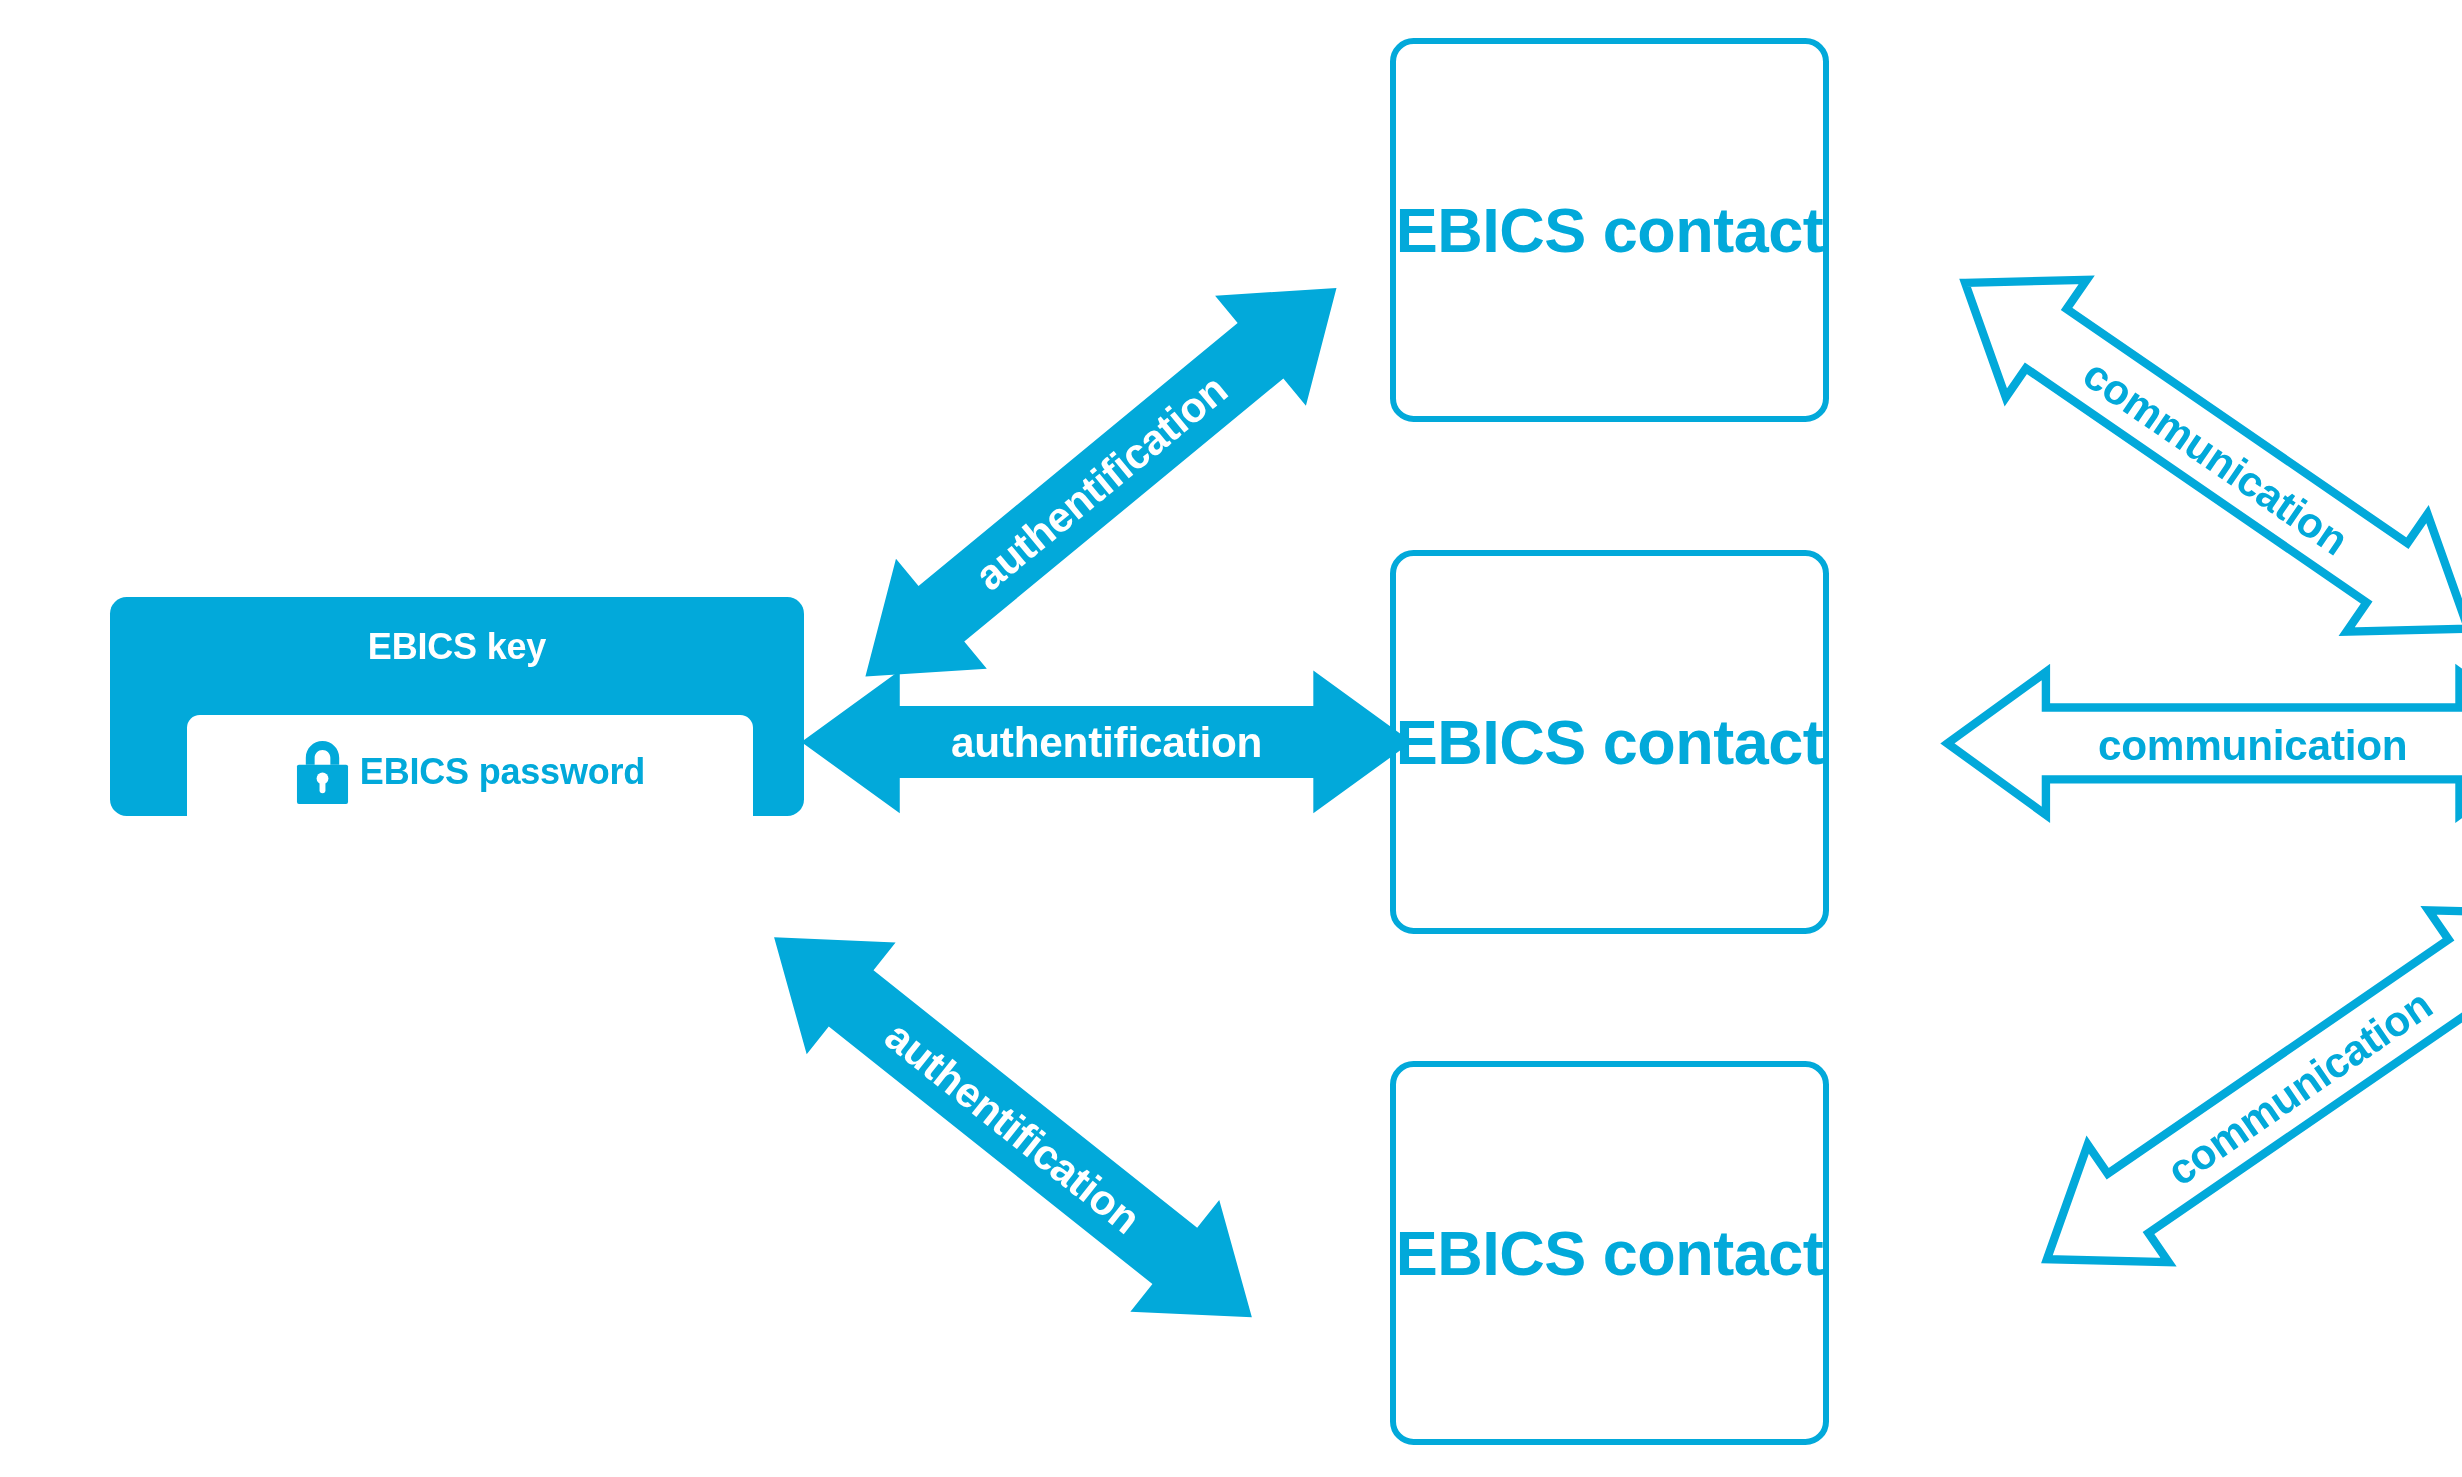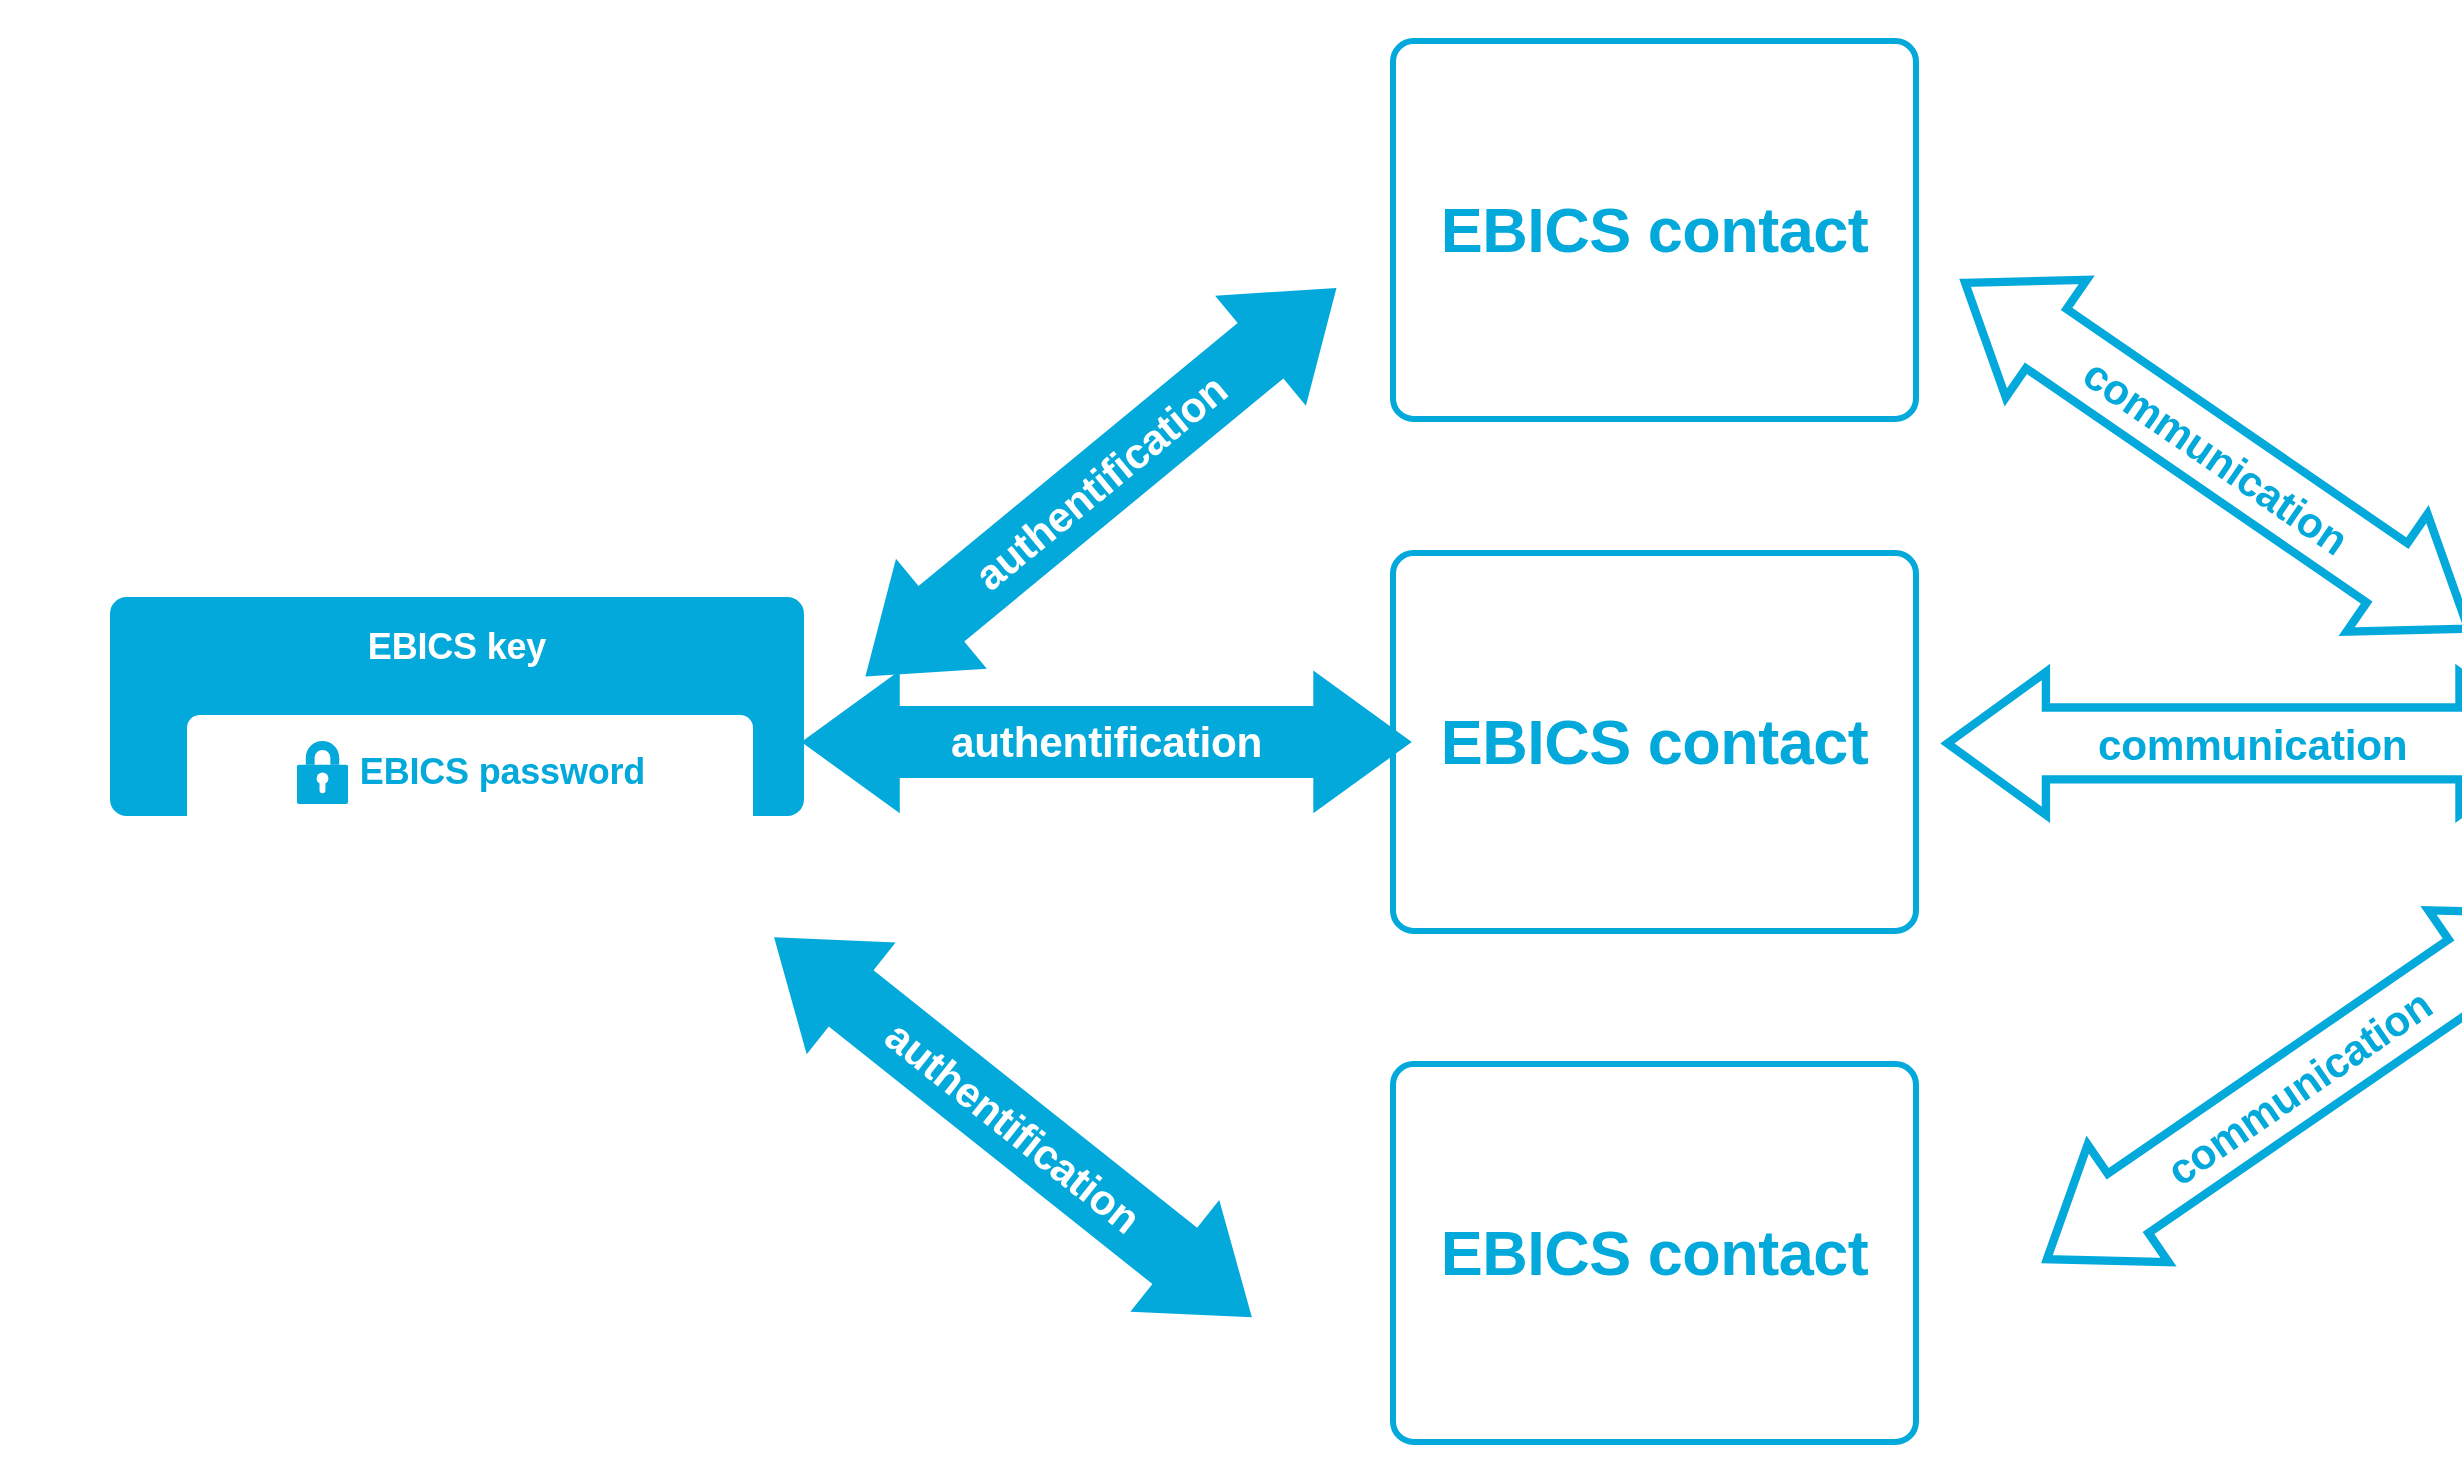--- a/index.html
+++ b/index.html
@@ -22,21 +22,21 @@
     display:flex;align-items:center;justify-content:center;gap:10px;
   }
   .lock-icon{width:55px;height:63px;display:block;flex:0 0 auto;}
   .pwd-label{
     color:#02a9da;font-size:36px;font-weight:700;line-height:1;
     white-space:nowrap;letter-spacing:-0.2px;
   }
 
   
   .contact-box{
-    position:absolute;left:1390px;width:529px;height:384px;
+    position:absolute;left:1390px;width:439px;height:384px;
     border:6.4px solid #02a9da;border-radius:23.6px;box-sizing:border-box;
     background:#ffffff;
     display:flex;align-items:center;justify-content:center;
   }
   .contact-box.b1{top:38px;}
   .contact-box.b2{top:550px;}
   .contact-box.b3{top:1061px;}
   .contact-label{
     color:#02a9da;font-size:63px;font-weight:700;line-height:1;
     white-space:nowrap;letter-spacing:-0.5px;

